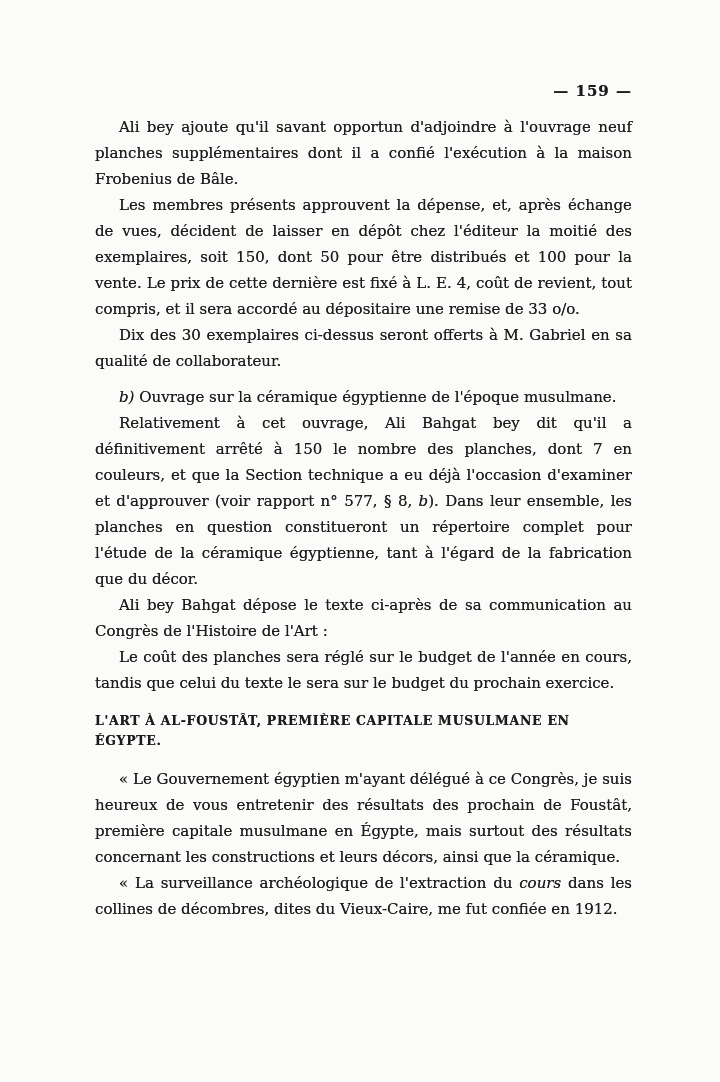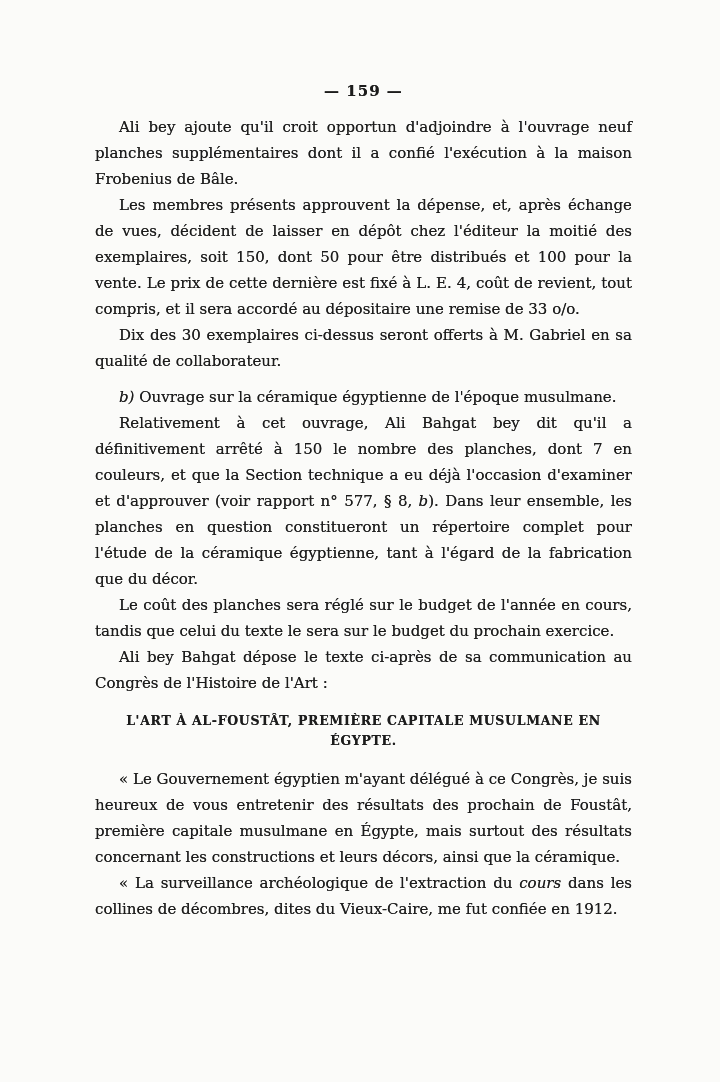--- a/index.html
+++ b/index.html
@@ -11,73 +11,72 @@
     height: 1082px;
     background: #fbfbf9;
     color: #1c1c1c;
     font-family: "DejaVu Serif", "Liberation Serif", serif;
     overflow: hidden;
   }
   .page {
     padding: 82px 88px 0 95px; 
   }
   .pagenum {
-    text-align: center;
+    text-align: right;
     font-size: 15px;
     font-weight: bold;
     letter-spacing: 1px;
     margin: 0 0 14px 0;
     text-shadow: 0 0 0.5px rgba(20,20,20,0.75);
   }
   p.para {
     margin: 0;
     font-size: 15px;
     line-height: 26px;
     text-align: justify;
     text-indent: 24px;
     text-shadow: 0 0 0.5px rgba(20,20,20,0.75); 
   }
   p.para.gap-before {
     margin-top: 10px;
   }
   .section-heading {
     margin: 15px 0 15px 0;
-    text-align: center;
     text-indent: 0;
     font-size: 12.5px;
     font-weight: bold;
     letter-spacing: 0.7px;
     line-height: 20px;
     text-shadow: 0 0 0.5px rgba(20,20,20,0.75);
   }
   .it {
     font-style: italic;
   }
 </style>
 </head>
 <body>
 
 <div class="page">
 
   <div class="pagenum">— 159 —</div>
 
-  <p class="para">Ali bey ajoute qu'il croit opportun d'adjoindre à l'ouvrage neuf planches supplémentaires dont il a confié l'exécution à la maison Frobenius de Bâle.</p>
+  <p class="para">Ali bey ajoute qu'il savant opportun d'adjoindre à l'ouvrage neuf planches supplémentaires dont il a confié l'exécution à la maison Frobenius de Bâle.</p>
 
   <p class="para">Les membres présents approuvent la dépense, et, après échange de vues, décident de laisser en dépôt chez l'éditeur la moitié des exemplaires, soit 150, dont 50 pour être distribués et 100 pour la vente. Le prix de cette dernière est fixé à L. E. 4, coût de revient, tout compris, et il sera accordé au dépositaire une remise de 33 o/o.</p>
 
   <p class="para">Dix des 30 exemplaires ci-dessus seront offerts à M. Gabriel en sa qualité de collaborateur.</p>
 
   <p class="para gap-before"><span class="it">b)</span><span> Ouvrage sur la céramique égyptienne de l'époque musulmane.</span></p>
 
   <p class="para"><span>Relativement à cet ouvrage, Ali Bahgat bey dit qu'il a définitivement arrêté à 150 le nombre des planches, dont 7 en couleurs, et que la Section technique a eu déjà l'occasion d'examiner et d'approuver (voir rapport n° 577, § 8, </span><span class="it">b</span><span>). Dans leur ensemble, les planches en question constitueront un répertoire complet pour l'étude de la céramique égyptienne, tant à l'égard de la fabrication que du décor.</span></p>
 
 
+  <p class="para">Ali bey Bahgat dépose le texte ci-après de sa communication au Congrès de l'Histoire de l'Art :</p>
+
   <p class="para">Le coût des planches sera réglé sur le budget de l'année en cours, tandis que celui du texte le sera sur le budget du prochain exercice.</p>
-
-  <p class="para">Ali bey Bahgat dépose le texte ci-après de sa communication au Congrès de l'Histoire de l'Art :</p>
 
   <div class="section-heading">L'ART À AL-FOUSTÂT, PREMIÈRE CAPITALE MUSULMANE EN ÉGYPTE.</div>
 
   <p class="para">« Le Gouvernement égyptien m'ayant délégué à ce Congrès, je suis heureux de vous entretenir des résultats des prochain de Foustât, première capitale musulmane en Égypte, mais surtout des résultats concernant les constructions et leurs décors, ainsi que la céramique.</p>
 
 
   <p class="para"><span>« La surveillance archéologique de l'extraction du </span><span class="it">cours</span><span> dans les collines de décombres, dites du Vieux-Caire, me fut confiée en 1912.</span></p>
 
 </div>
 

